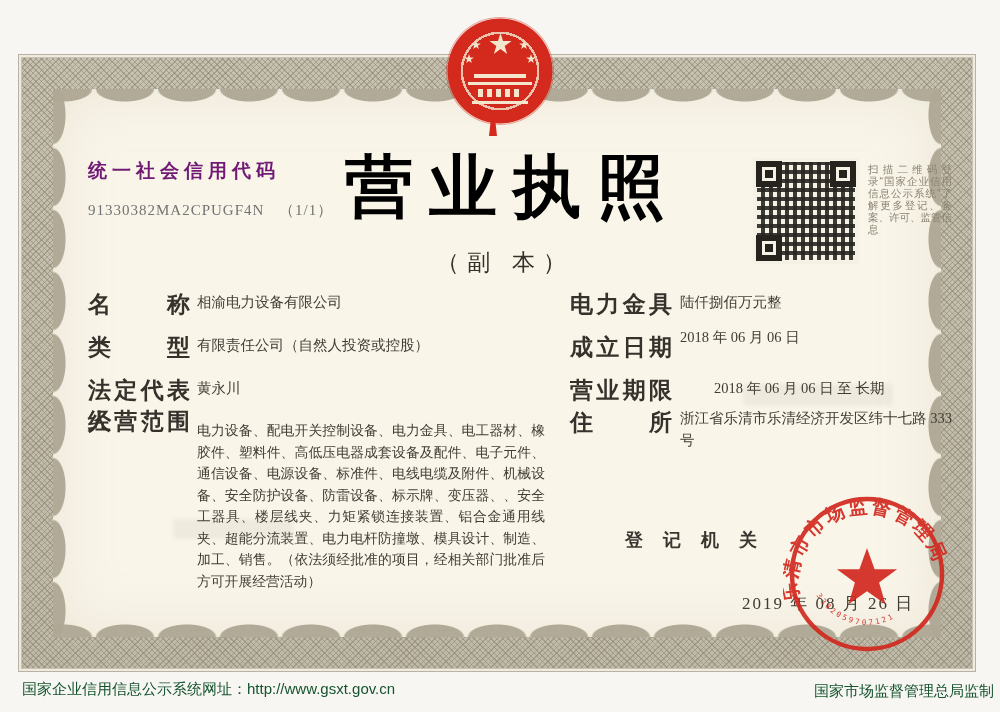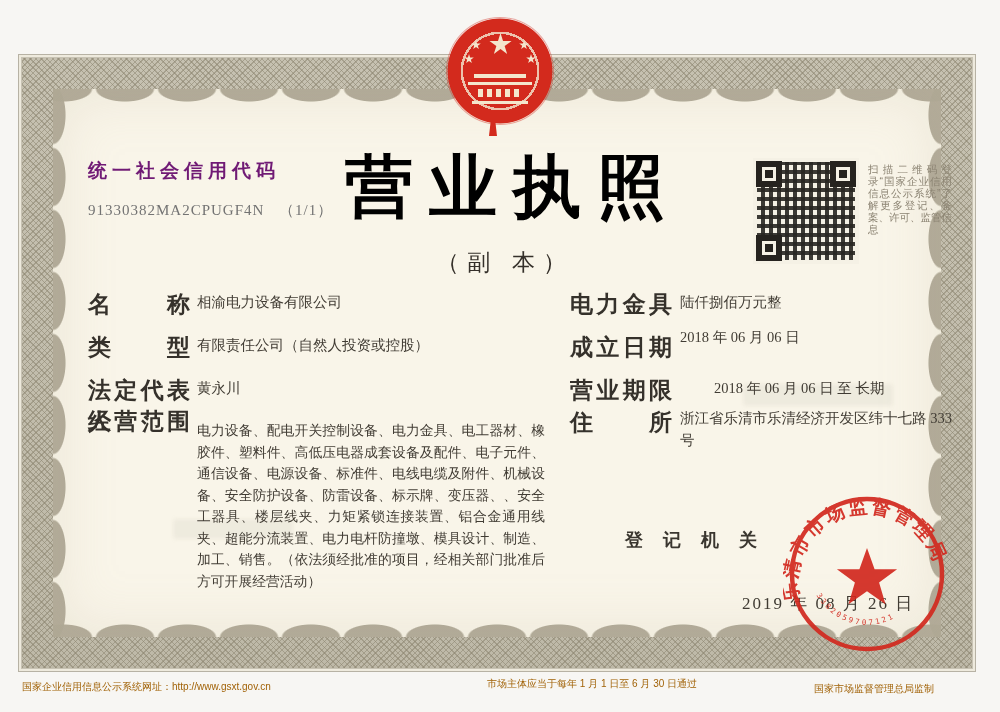--- a/index.html
+++ b/index.html
@@ -97,21 +97,21 @@
 
   
   .reg-label { position:absolute; left:625px; top:528px; width:132px; font-size:18px; font-weight:700;
                color:#3a362f; text-align:justify; text-align-last:justify; }
   .reg-date  { position:absolute; left:742px; top:592px; font-family:"Liberation Serif", serif;
                font-size:17px; letter-spacing:2px; color:#403b33; z-index:3; }
 
   .seal { position:absolute; left:783px; top:490px; width:168px; height:168px; z-index:5; opacity:.92; }
 
   
-  .footer-text { position:absolute; font-size:10px; color:#a16207; }
+  .footer-text { position:absolute; font-size:15px; color:#14532d; }
   .f-left   { left:22px;  top:680px; }
   .f-center { left:487px; top:676px; line-height:16px; width:330px; }
   .f-right  { left:814px; top:682px; }
 </style>
 </head>
 <body>
 
 <div class="frame">
   <div class="band"></div>
   <div class="paper">
@@ -192,15 +192,14 @@
   <text font-size="19" font-weight="700" fill="#d2291f" letter-spacing="3" font-family="Liberation Sans, sans-serif">
     <textPath href="#arcTop" startOffset="2">乐清市市场监督管理局</textPath>
   </text>
   <text font-size="7.5" fill="#d2291f" letter-spacing="2.5" font-family="DejaVu Sans Mono, monospace">
     <textPath href="#arcBottom" startOffset="8">3382059707121</textPath>
   </text>
 </svg>
 
 <div class="footer-text f-left">国家企业信用信息公示系统网址：http://www.gsxt.gov.cn</div>
 <div class="footer-text f-center">
-  <div>市场主体应当于每年 1 月 1 日至 6 月 30 日通过</div>
 </div>
 <div class="footer-text f-right">国家市场监督管理总局监制</div>
 
 </body></html>

